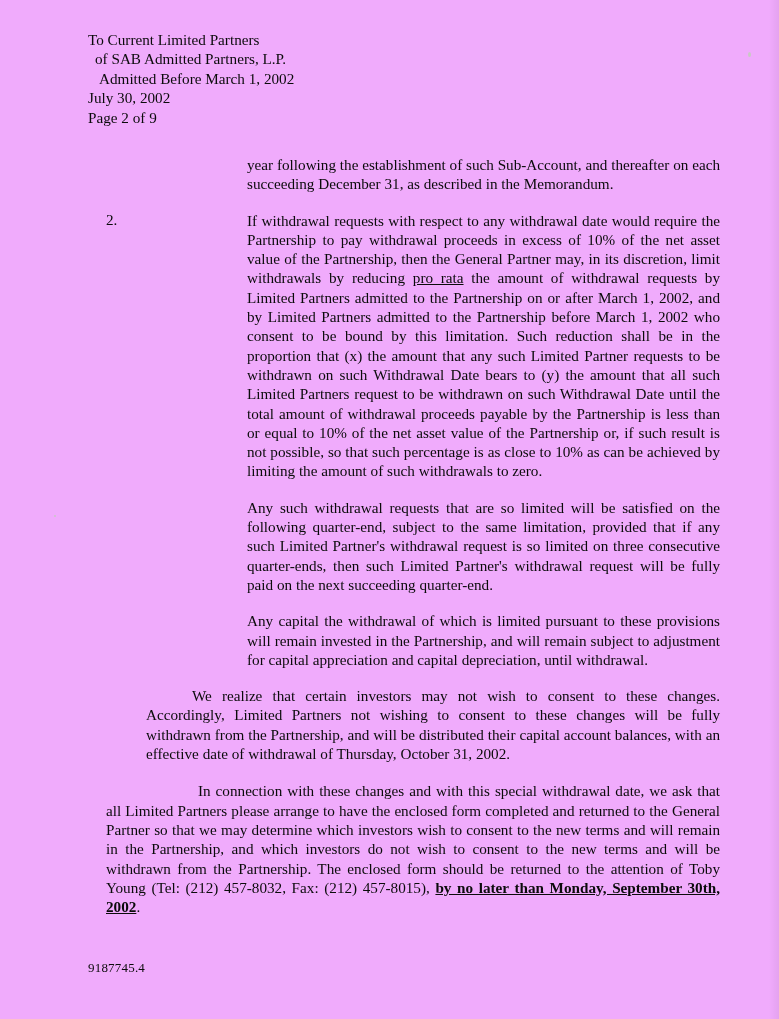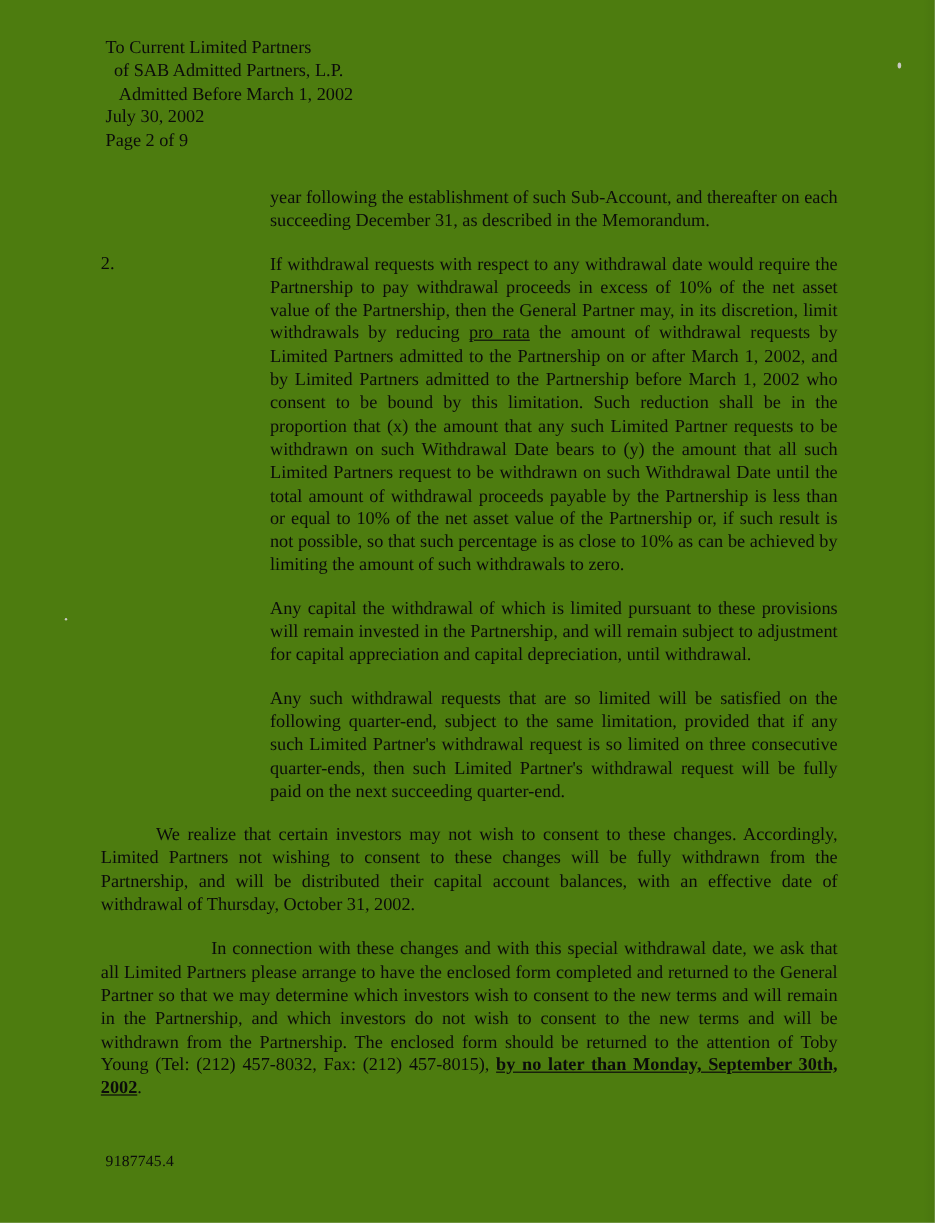--- a/index.html
+++ b/index.html
@@ -13,21 +13,21 @@
     position: relative;
     font-family: "Liberation Serif", serif;
     color: #0b0b0b;
     overflow: hidden;
   }
   .page {
     position: absolute;
     top: 0; left: 0;
     width: 779px;
     height: 1019px;
-    background: #4d7c0f;
+    background: #f0abfc;
   }
   
   .page::after {
     content: "";
     position: absolute;
     top: 0; right: 0;
     width: 10px; height: 100%;
     background: linear-gradient(to right, rgba(0,0,0,0.0), rgba(0,0,0,0.05));
     pointer-events: none;
   }
@@ -40,21 +40,21 @@
   }
   .letterhead div { white-space: pre; }
   .lh-1 { padding-left: 0px; }
   .lh-2 { padding-left: 7px; }
   .lh-3 { padding-left: 11px; }
   .lh-4 { padding-left: 0px; }
   .lh-5 { padding-left: 0px; }
 
   .body-block {
     position: absolute;
-    left: 84px;
+    left: 106px;
     top: 155px;
     width: 614px;
   }
   p {
     margin: 0 0 17px 0;
     font-size: 15.2px;
     line-height: 19.3px;
     text-align: justify;
     text-justify: inter-word;
   }
@@ -67,20 +67,21 @@
   }
   .numbered .num {
     position: absolute;
     left: -141px;
     top: 0;
     width: 20px;
     font-size: 15.2px;
   }
   .para-indent {
     text-indent: 46px;
+    margin-left: 40px;
   }
   .para-indent-wide {
     text-indent: 92px;
   }
   u { text-decoration: underline; }
   b { font-weight: bold; }
   .footer-id {
     position: absolute;
     left: 88px;
     top: 960px;
@@ -111,23 +112,23 @@
   </div>
 
   <div class="body-block">
 
     <p class="indent-block">year following the establishment of such Sub-Account, and thereafter on each succeeding December 31, as described in the Memorandum.</p>
 
     <div class="indent-block numbered">
       <span class="num">2.</span>
       <p style="margin-bottom:17px;"><span>If withdrawal requests with respect to any withdrawal date would require the Partnership to pay withdrawal proceeds in excess of 10% of the net asset value of the Partnership, then the General Partner may, in its discretion, limit withdrawals by reducing </span><u>pro rata</u><span> the amount of withdrawal requests by Limited Partners admitted to the Partnership on or after March 1, 2002, and by Limited Partners admitted to the Partnership before March 1, 2002 who consent to be bound by this limitation.  Such reduction shall be in the proportion that (x) the amount that any such Limited Partner requests to be withdrawn on such Withdrawal Date bears to (y) the amount that all such Limited Partners request to be withdrawn on such Withdrawal Date until the total amount of withdrawal proceeds payable by the Partnership is less than or equal to 10% of the net asset value of the Partnership or, if such result is not possible, so that such percentage is as close to 10% as can be achieved by limiting the amount of such withdrawals to zero.</span></p>
 
+      <p>Any such withdrawal requests that are so limited will be satisfied on the following quarter-end, subject to the same limitation, provided that if any such Limited Partner's withdrawal request is so limited on three consecutive quarter-ends, then such Limited Partner's withdrawal request will be fully paid on the next succeeding quarter-end.</p>
+
       <p>Any capital the withdrawal of which is limited pursuant to these provisions will remain invested in the Partnership, and will remain subject to adjustment for capital appreciation and capital depreciation, until withdrawal.</p>
-
-      <p>Any such withdrawal requests that are so limited will be satisfied on the following quarter-end, subject to the same limitation, provided that if any such Limited Partner's withdrawal request is so limited on three consecutive quarter-ends, then such Limited Partner's withdrawal request will be fully paid on the next succeeding quarter-end.</p>
     </div>
 
     <p class="para-indent" style="margin-top:8px;">We realize that certain investors may not wish to consent to these changes.  Accordingly, Limited Partners not wishing to consent to these changes will be fully withdrawn from the Partnership, and will be distributed their capital account balances, with an effective date of withdrawal of Thursday, October 31, 2002.</p>
 
     <p class="para-indent-wide" style="margin-top:18px;"><span>In connection with these changes and with this special withdrawal date, we ask that all Limited Partners please arrange to have the enclosed form completed and returned to the General Partner so that we may determine which investors wish to consent to the new terms and will remain in the Partnership, and which investors do not wish to consent to the new terms and will be withdrawn from the Partnership.  The enclosed form should be returned to the attention of Toby Young (Tel:  (212) 457-8032, Fax:  (212) 457-8015), </span><b><u>by no later than Monday, September 30th, 2002</u></b><span>.</span></p>
 
   </div>
 
   <div class="footer-id">9187745.4</div>
 

